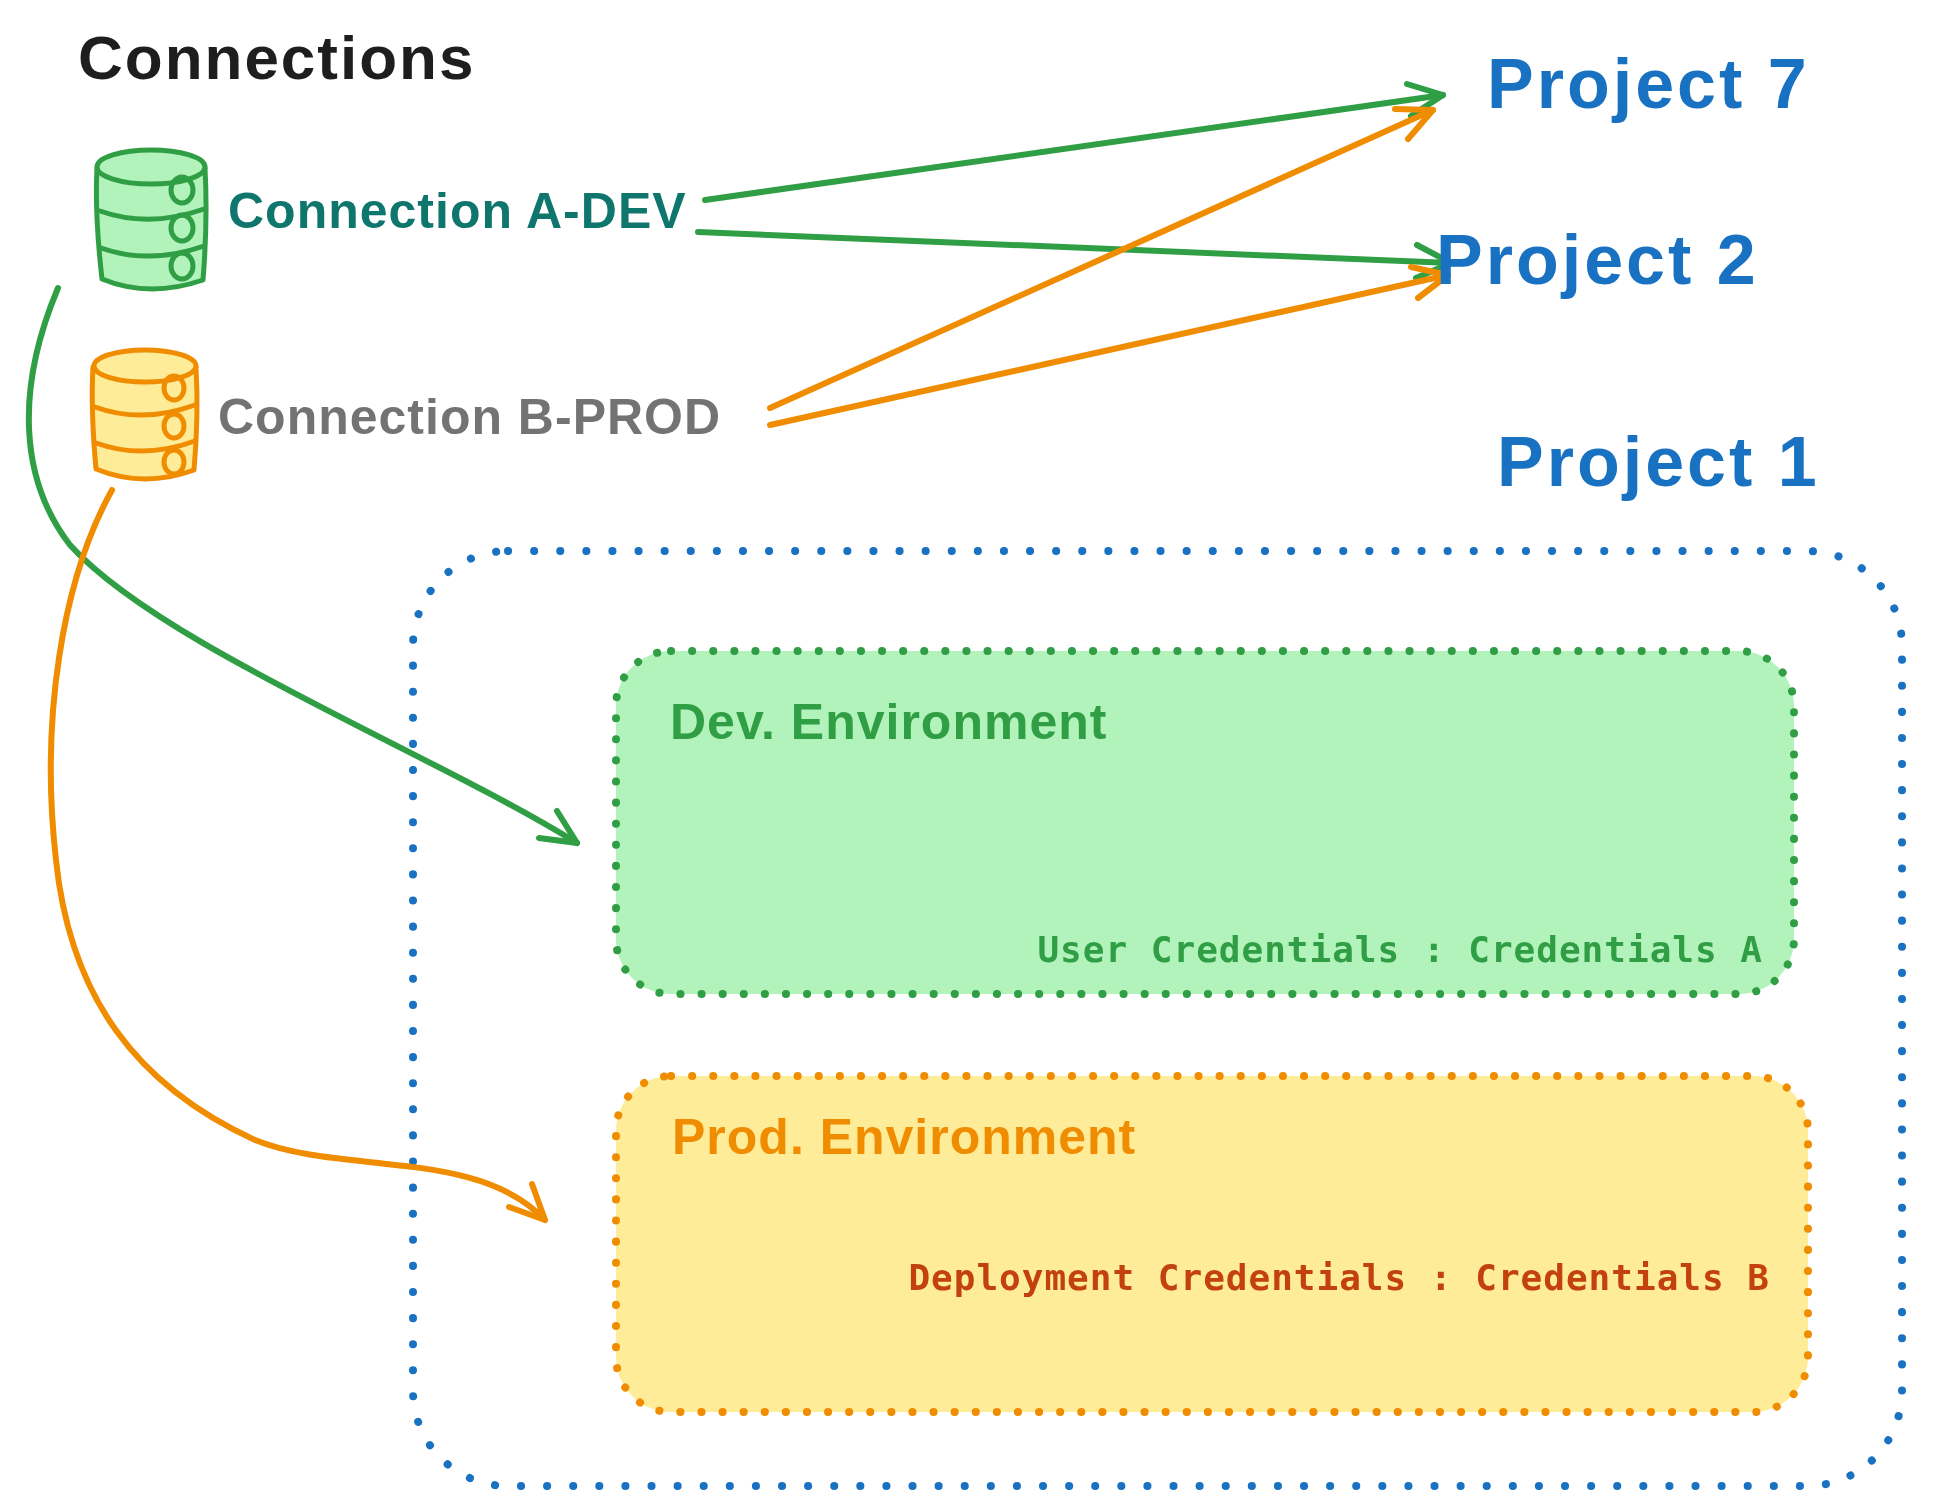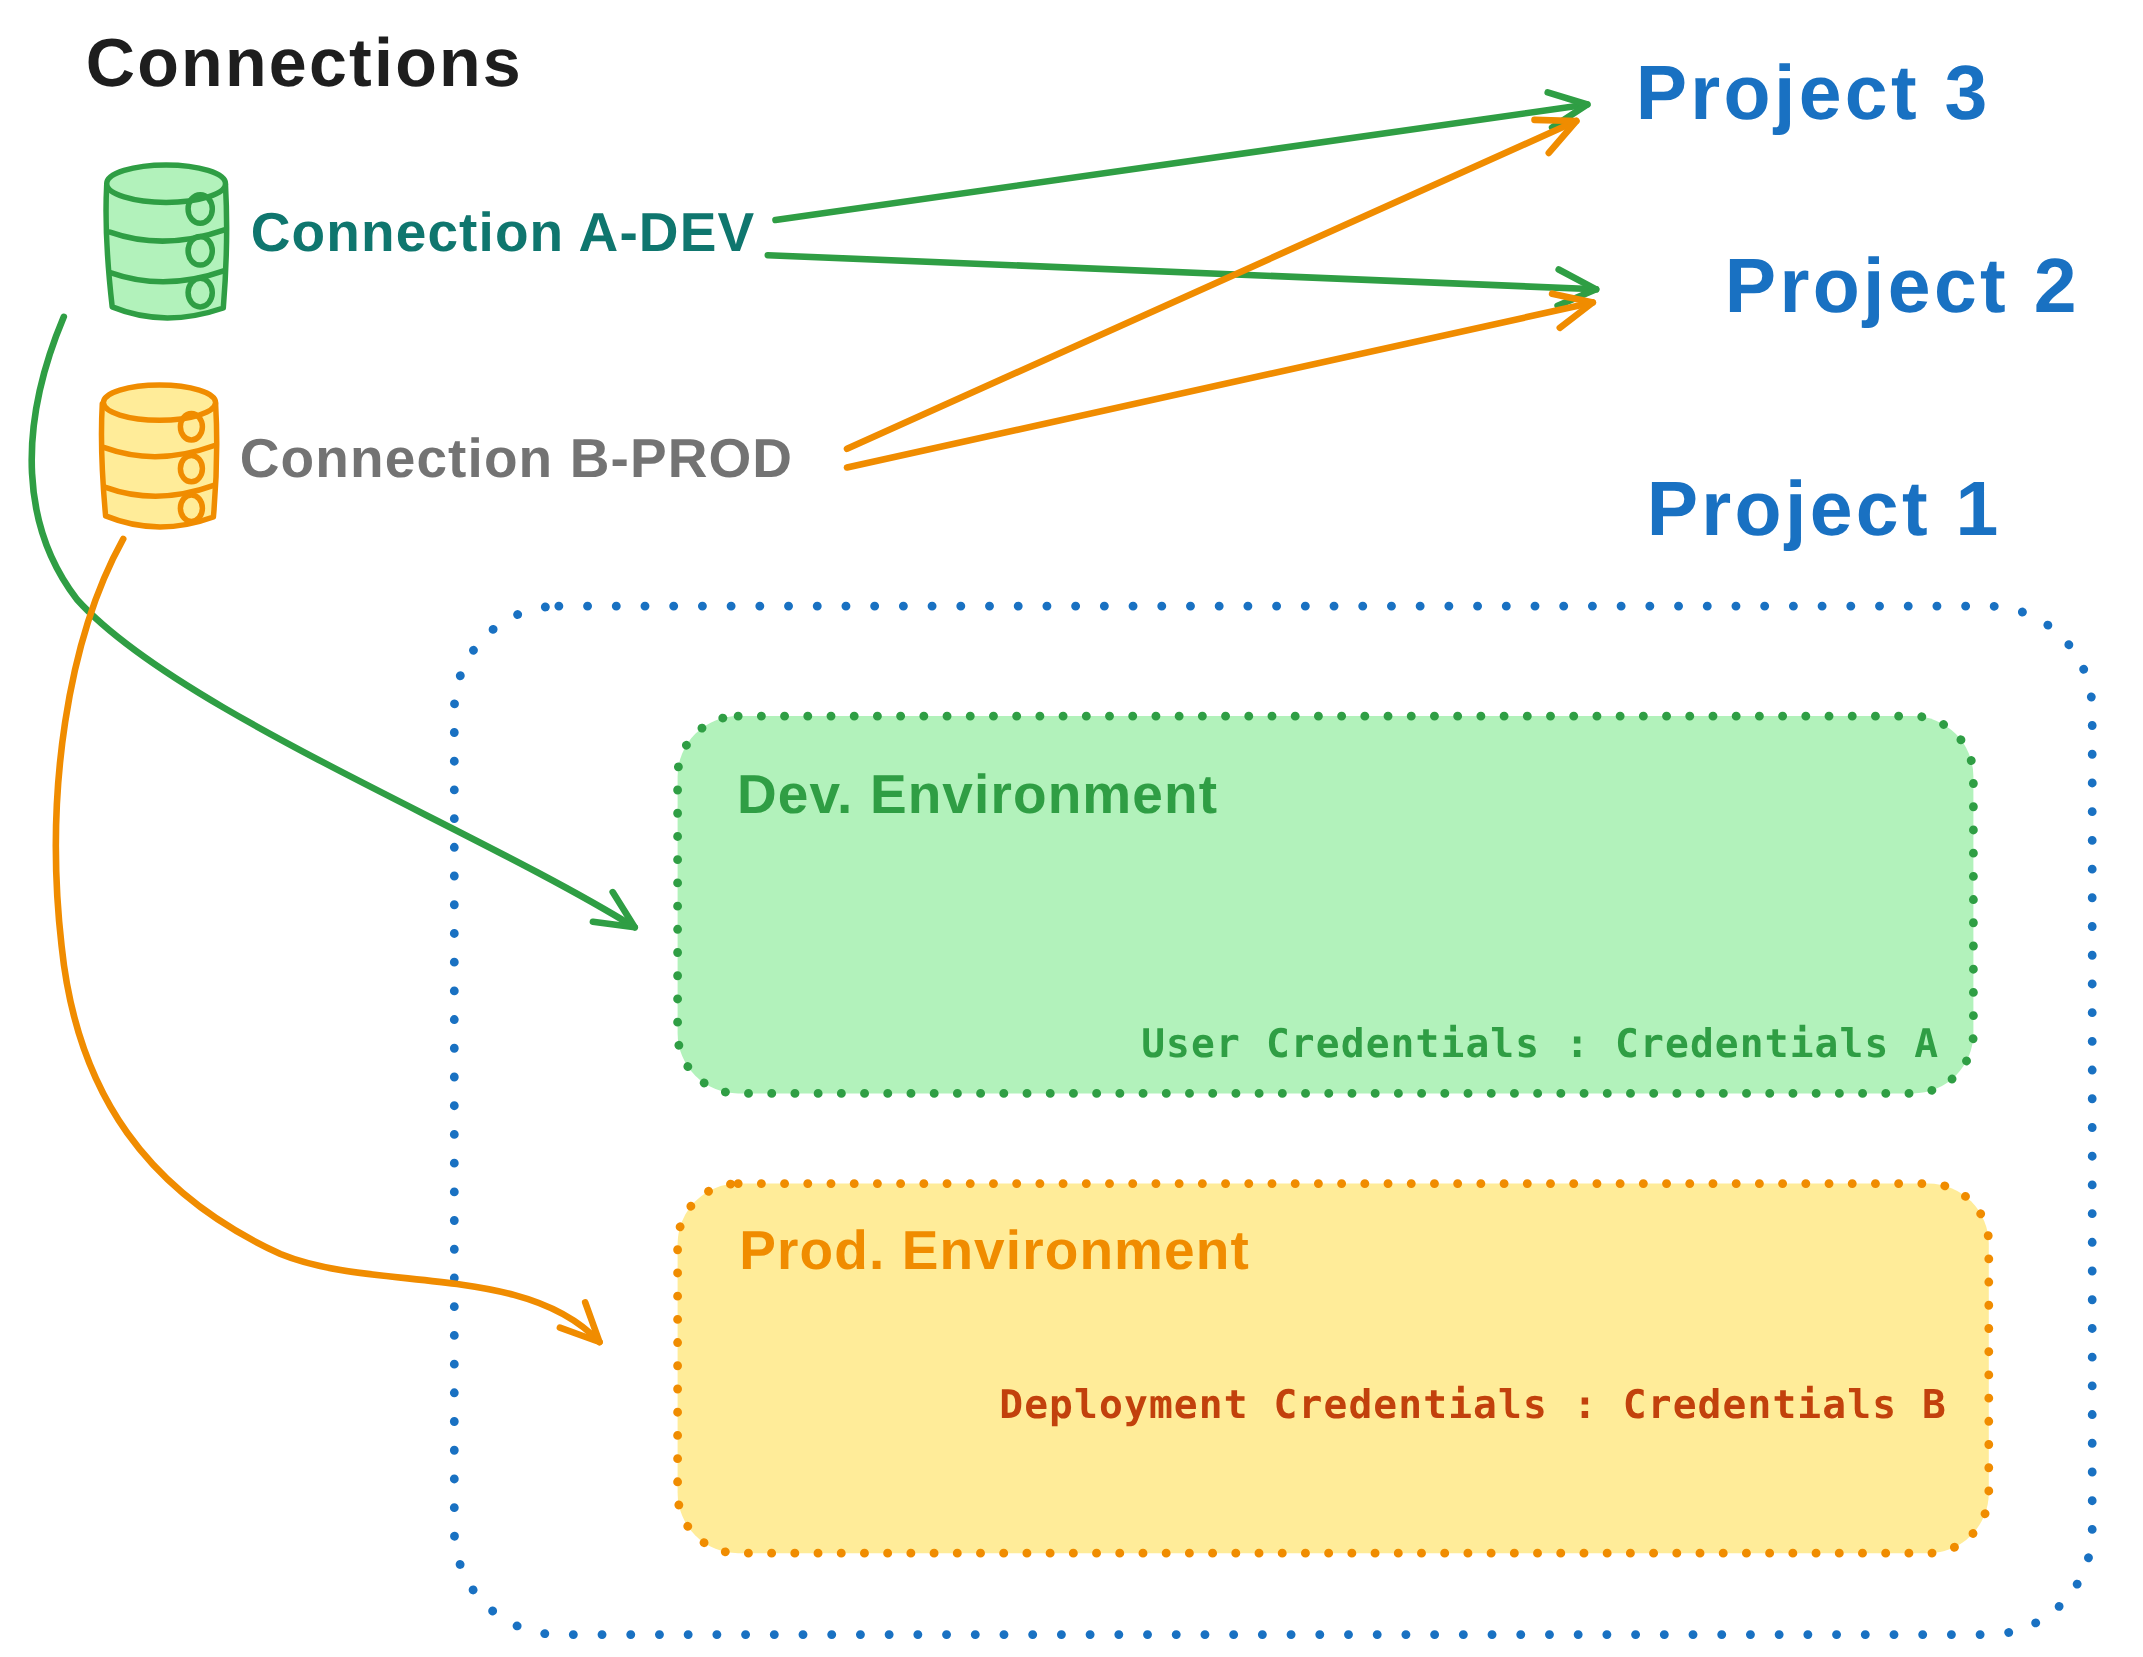--- a/index.html
+++ b/index.html
@@ -17,21 +17,21 @@
     white-space:nowrap;
     font-weight:700;
     line-height:1.1;
   }
   .title-text{left:78px;top:24px;font-size:62px;color:#1e1e1e;letter-spacing:2px;}
   .conn-label{font-size:50px;letter-spacing:1px;}
   .conn-a{left:228px;top:184px;color:#0f766e;}
   .conn-b{left:218px;top:390px;color:#737373;}
   .project-label{font-size:70px;color:#1971c2;letter-spacing:3px;}
   .p3{left:1487px;top:46px;}
-  .p2{left:1568px;top:222px;}
+  .p2{left:1436px;top:222px;}
   .p1{left:1497px;top:424px;}
   .env-head{font-size:50px;letter-spacing:1px;}
   .dev-head{left:670px;top:695px;color:#2f9e44;}
   .prod-head{left:672px;top:1110px;color:#f08c00;}
   .creds{
     font-family:"DejaVu Sans Mono",monospace;
     font-size:36px;
     font-weight:700;
     letter-spacing:1px;
   }
@@ -101,21 +101,21 @@
       <path d="M545,1220 L509,1207 M545,1220 L532,1184"></path>
     </g>
   </svg>
 
   <div class="txt title-text">Connections</div>
 
   <div class="txt conn-label conn-a">Connection A-DEV</div>
 
   <div class="txt conn-label conn-b">Connection B-PROD</div>
 
-  <div class="txt project-label p3">Project 3</div>
+  <div class="txt project-label p3">Project 7</div>
 
   <div class="txt project-label p2">Project 2</div>
 
   <div class="txt project-label p1">Project 1</div>
 
   <div class="txt env-head dev-head">Dev. Environment</div>
 
   <div class="txt creds creds-a">User Credentials : Credentials A</div>
 
   <div class="txt env-head prod-head">Prod. Environment</div>

